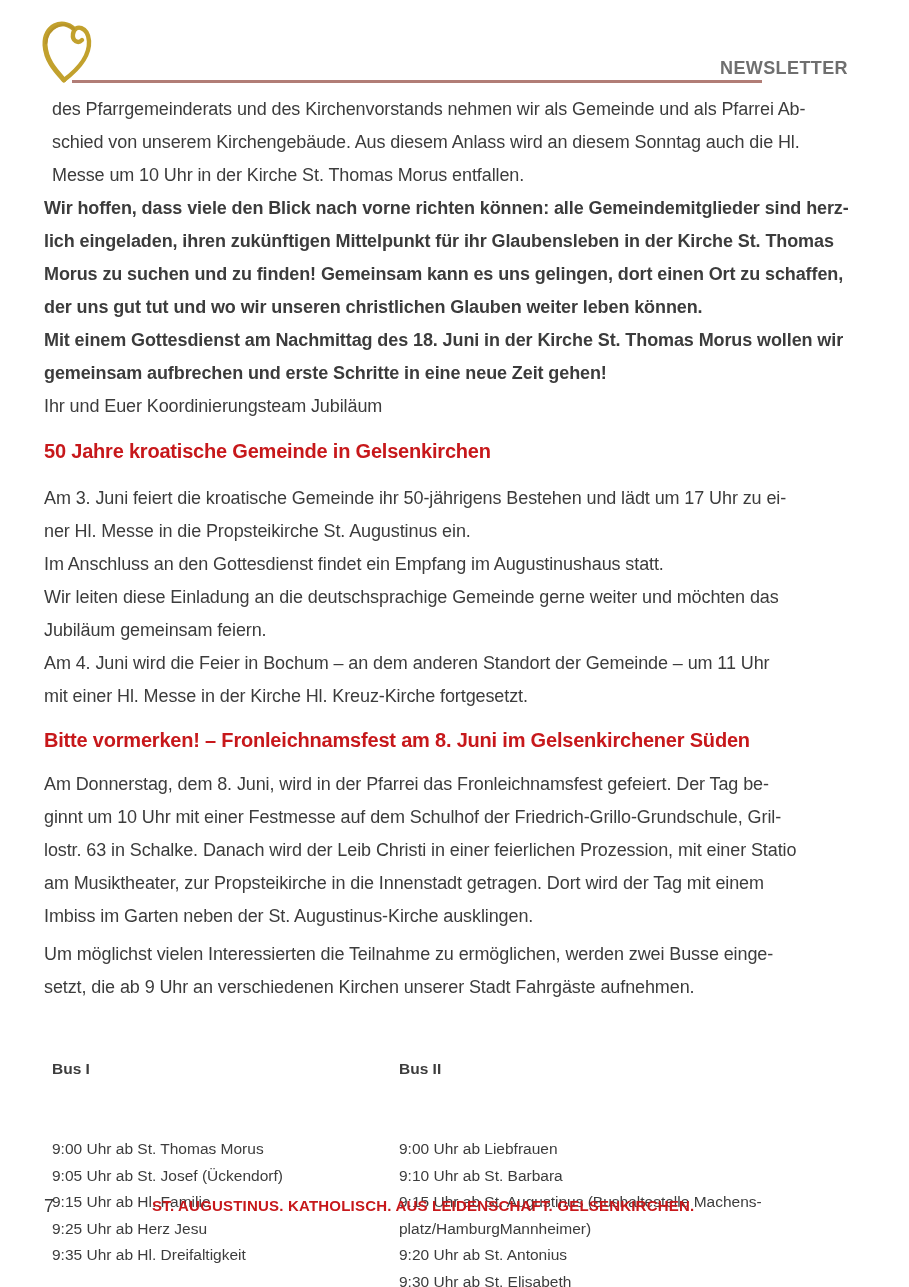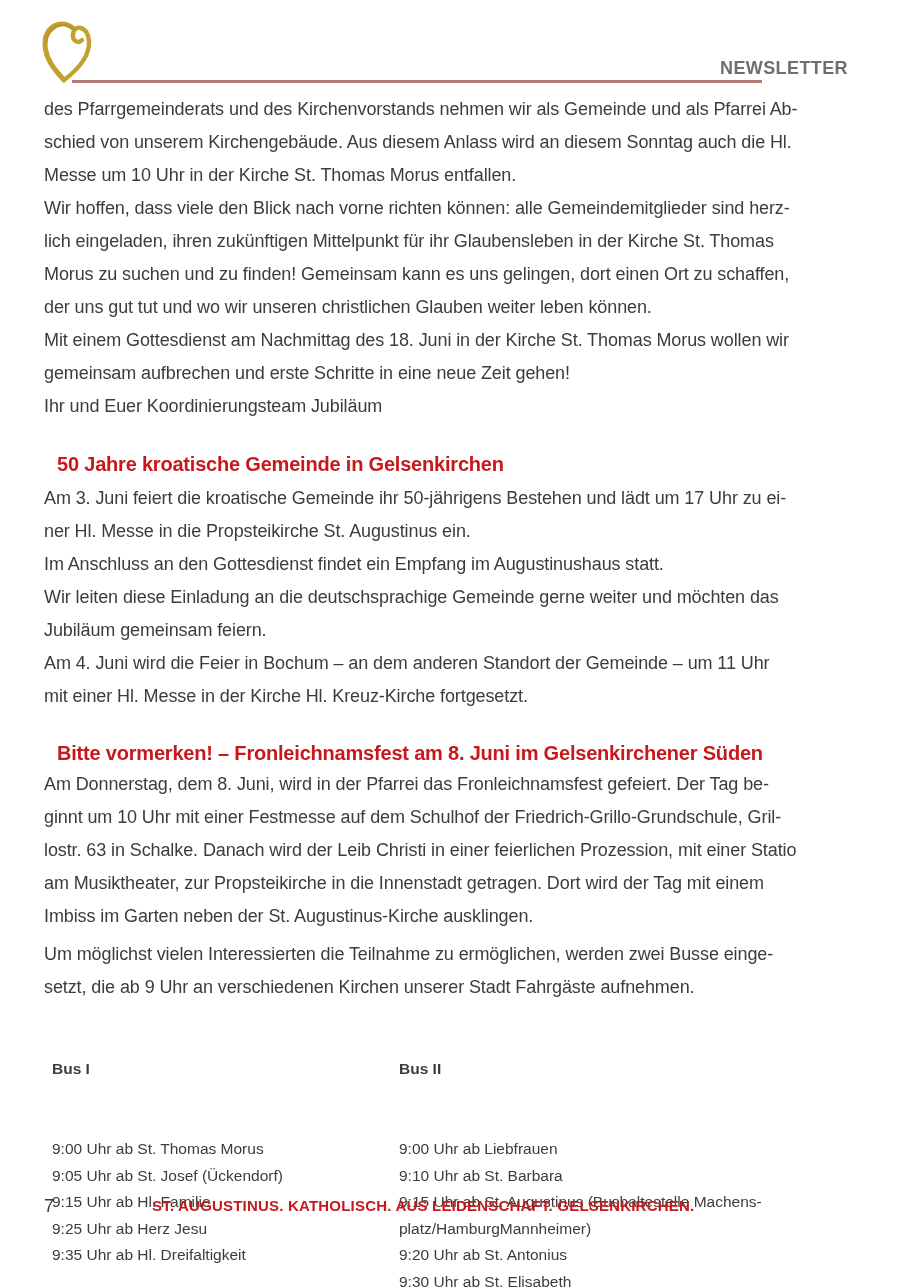--- a/index.html
+++ b/index.html
@@ -26,28 +26,28 @@
     letter-spacing:.4px;
   }
   .para{
     position:absolute;left:44px;
     font-size:18px;line-height:33px;
     letter-spacing:-0.1px;
     white-space:pre;
     color:var(--body-text);
   }
   .heading{
-    position:absolute;left:44px;margin:13px;
+    position:absolute;left:44px;margin:0;
     font-size:20px;line-height:28px;font-weight:bold;
     letter-spacing:-0.2px;
     color:var(--accent-red);
     white-space:pre;
   }
-  .p-farewell-1{top:93px;}
-  .p-farewell-2{top:192px;}
+  .p-farewell-1{top:93px;margin-left:8px;}
+  .p-farewell-2{top:192px;font-weight:bold;}
   .p-signoff{top:390px;}
   .h-croatian{top:437px;}
   .p-croatian{top:474px;margin-top:8px;}
   .h-corpus{top:726px;}
   .p-corpus{top:768px;}
   .p-busintro{top:938px;}
   .bus-col{
     position:absolute;top:1003px;
     font-size:15.5px;line-height:26.6px;
     white-space:pre;color:var(--body-text);

